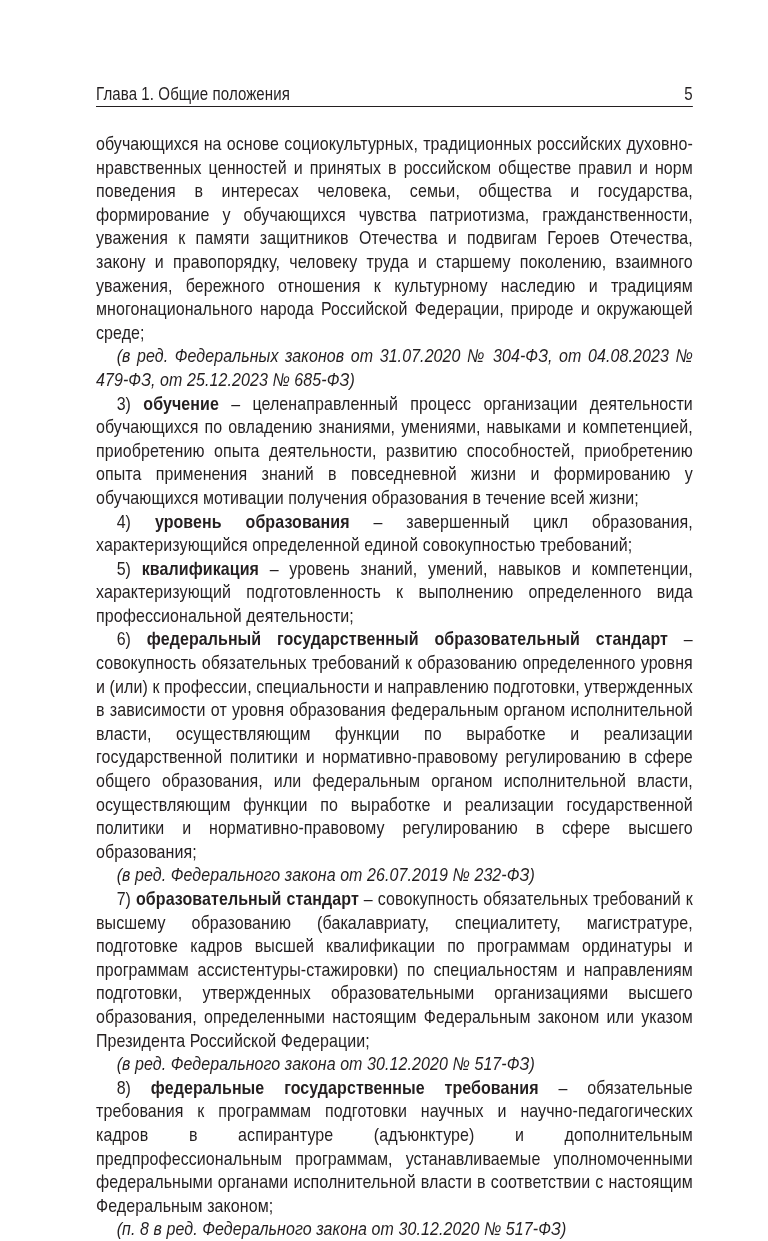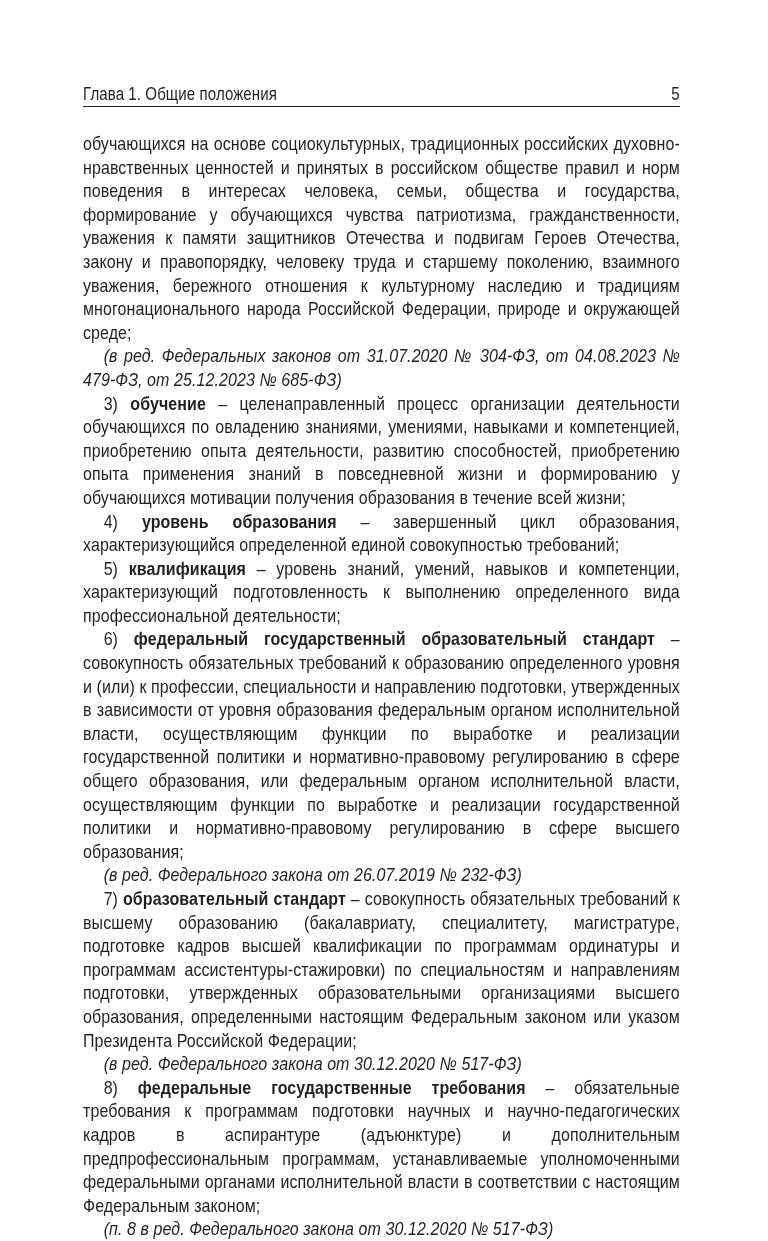--- a/index.html
+++ b/index.html
@@ -1,18 +1,18 @@
 <!DOCTYPE html>
 <html><head>
 <meta charset="utf-8">
 <style>
   html, body { margin:0; padding:0; background:#ffffff; }
   body { width:768px; height:1241px; position:relative; overflow:hidden;
          font-family:"Liberation Sans", sans-serif; color:#231f20; }
-  .page { position:absolute; left:83px; top:84px; width:597px; }
+  .page { position:absolute; left:96px; top:84px; width:597px; }
   .running-head { display:flex; justify-content:space-between; align-items:flex-end;
          font-size:17.5px; line-height:20px; padding-bottom:2px;
          border-bottom:1.4px solid #231f20; transform:scaleX(0.86); transform-origin:left; width:694px; letter-spacing:0.1px; }
   .body-text { margin-top:25px; font-size:18.6px; line-height:23.6px;
          transform:scaleX(0.86); transform-origin:left top; width:694px; text-align:justify; letter-spacing:0.1px; }
   .para { margin:0; text-indent:0; }
   .para.indent { text-indent:24px; }
   .amend { margin:0; font-style:italic; text-indent:24px; }
   .term { font-weight:bold; }
 </style>

